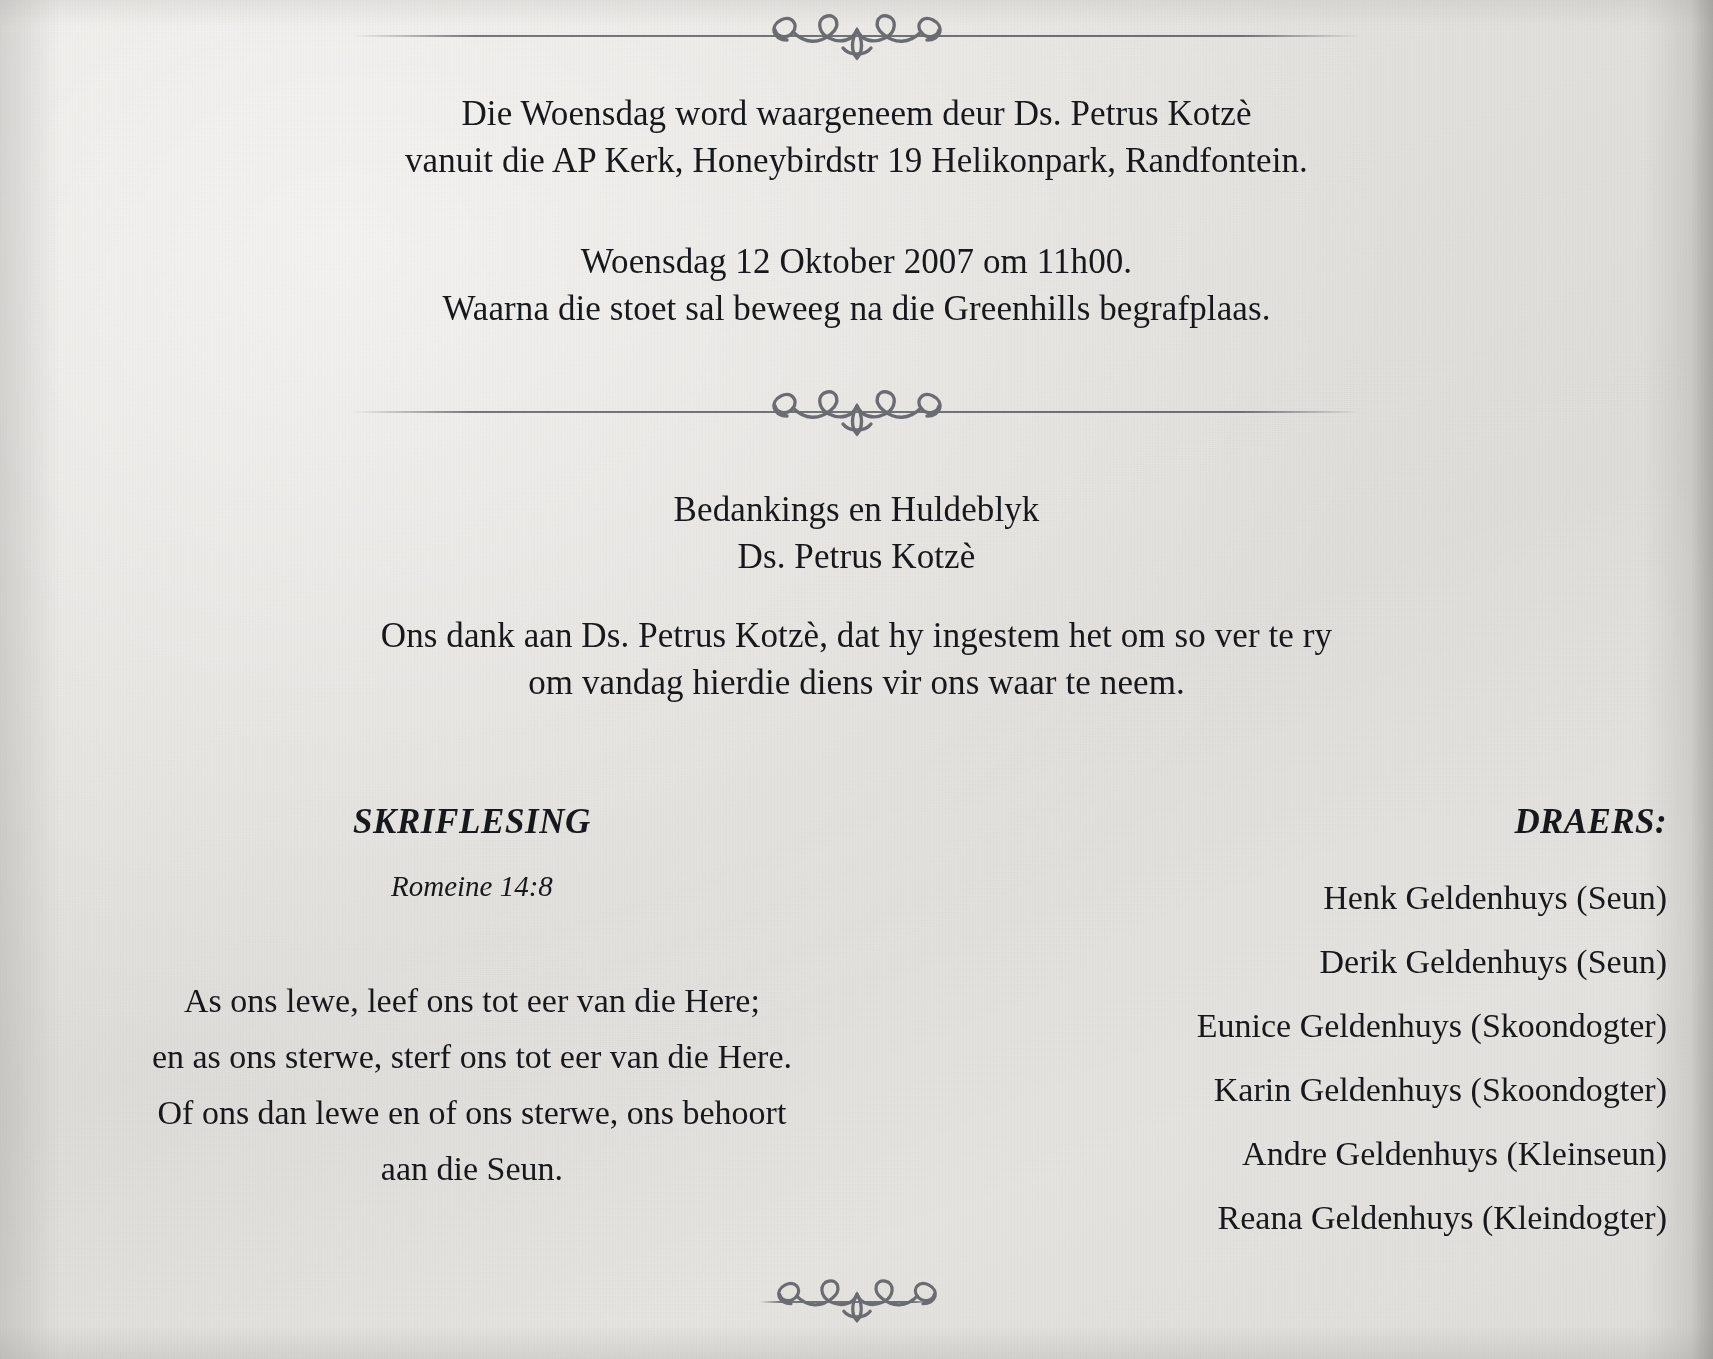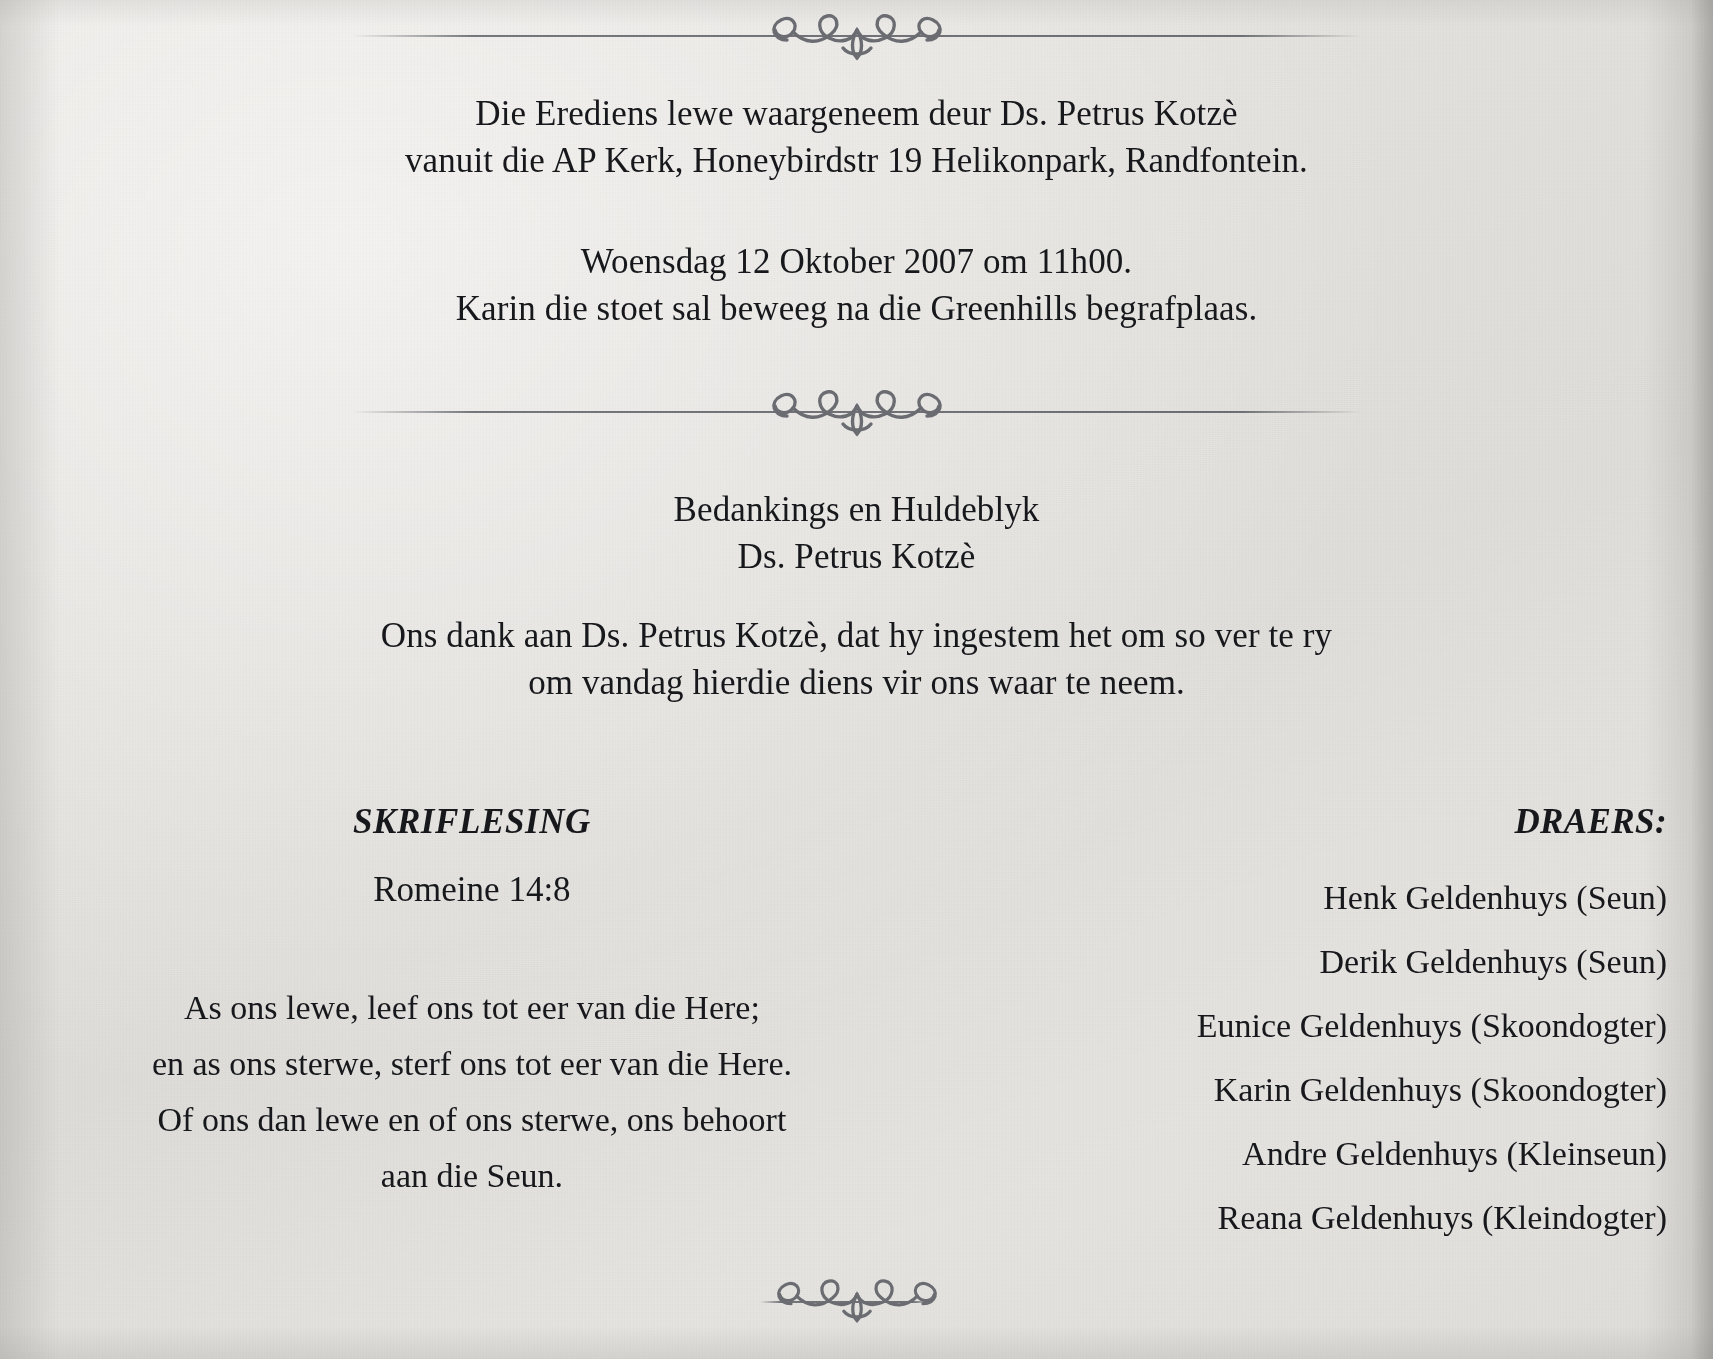--- a/index.html
+++ b/index.html
@@ -135,21 +135,22 @@
     text-align: right;
   }
   .skriflesing-head {
     font-size: 35px;
     font-style: italic;
     font-weight: bold;
     letter-spacing: 0.6px;
   }
   .skriflesing-ref {
     margin-top: 28px;
-    font-size: 35px;
+    font-size: 29px;
+    font-style: italic;
   }
   .verse {
     margin-top: 70px;
     font-size: 34px;
     line-height: 56px;
   }
   .draers-head {
     font-size: 35px;
     font-style: italic;
     font-weight: bold;
@@ -184,27 +185,27 @@
             <path d="M170 40 C184 40 188 26 176 20 C166 15 158 24 164 32 C169 39 180 38 182 30"></path>
             <path d="M164 32 C152 44 138 44 126 34 C116 26 120 14 130 16 C140 18 140 32 128 38 C116 44 104 40 100 30"></path>
             <path d="M100 30 C94 40 94 52 100 58 C106 52 106 40 100 30Z"></path>
             <path d="M86 48 C92 56 108 56 114 48"></path>
           </g>
         </svg>
       </div>
     </div>
 
     <div class="block service-block">
-      <div class="line">Die Erediens lewe waargeneem deur Ds. Petrus Kotzè</div>
+      <div class="line">Die Woensdag word waargeneem deur Ds. Petrus Kotzè</div>
       <div class="line">vanuit die AP Kerk, Honeybirdstr 19 Helikonpark, Randfontein.</div>
     </div>
 
     <div class="block datetime-block">
       <div class="line">Woensdag 12 Oktober 2007 om 11h00.</div>
-      <div class="line">Karin die stoet sal beweeg na die Greenhills begrafplaas.</div>
+      <div class="line">Waarna die stoet sal beweeg na die Greenhills begrafplaas.</div>
     </div>
 
     <div class="divider div-mid" style="margin-top:44px;">
       <div class="rule"></div>
       <div class="ornament">
         <svg width="200" height="70" viewBox="0 0 200 70" fill="none" xmlns="http://www.w3.org/2000/svg">
           <g stroke="#6a6c72" stroke-width="3.4" fill="none" stroke-linecap="round">
             <path d="M30 40 C16 40 12 26 24 20 C34 15 42 24 36 32 C31 39 20 38 18 30"></path>
             <path d="M36 32 C48 44 62 44 74 34 C84 26 80 14 70 16 C60 18 60 32 72 38 C84 44 96 40 100 30"></path>
             <path d="M170 40 C184 40 188 26 176 20 C166 15 158 24 164 32 C169 39 180 38 182 30"></path>

